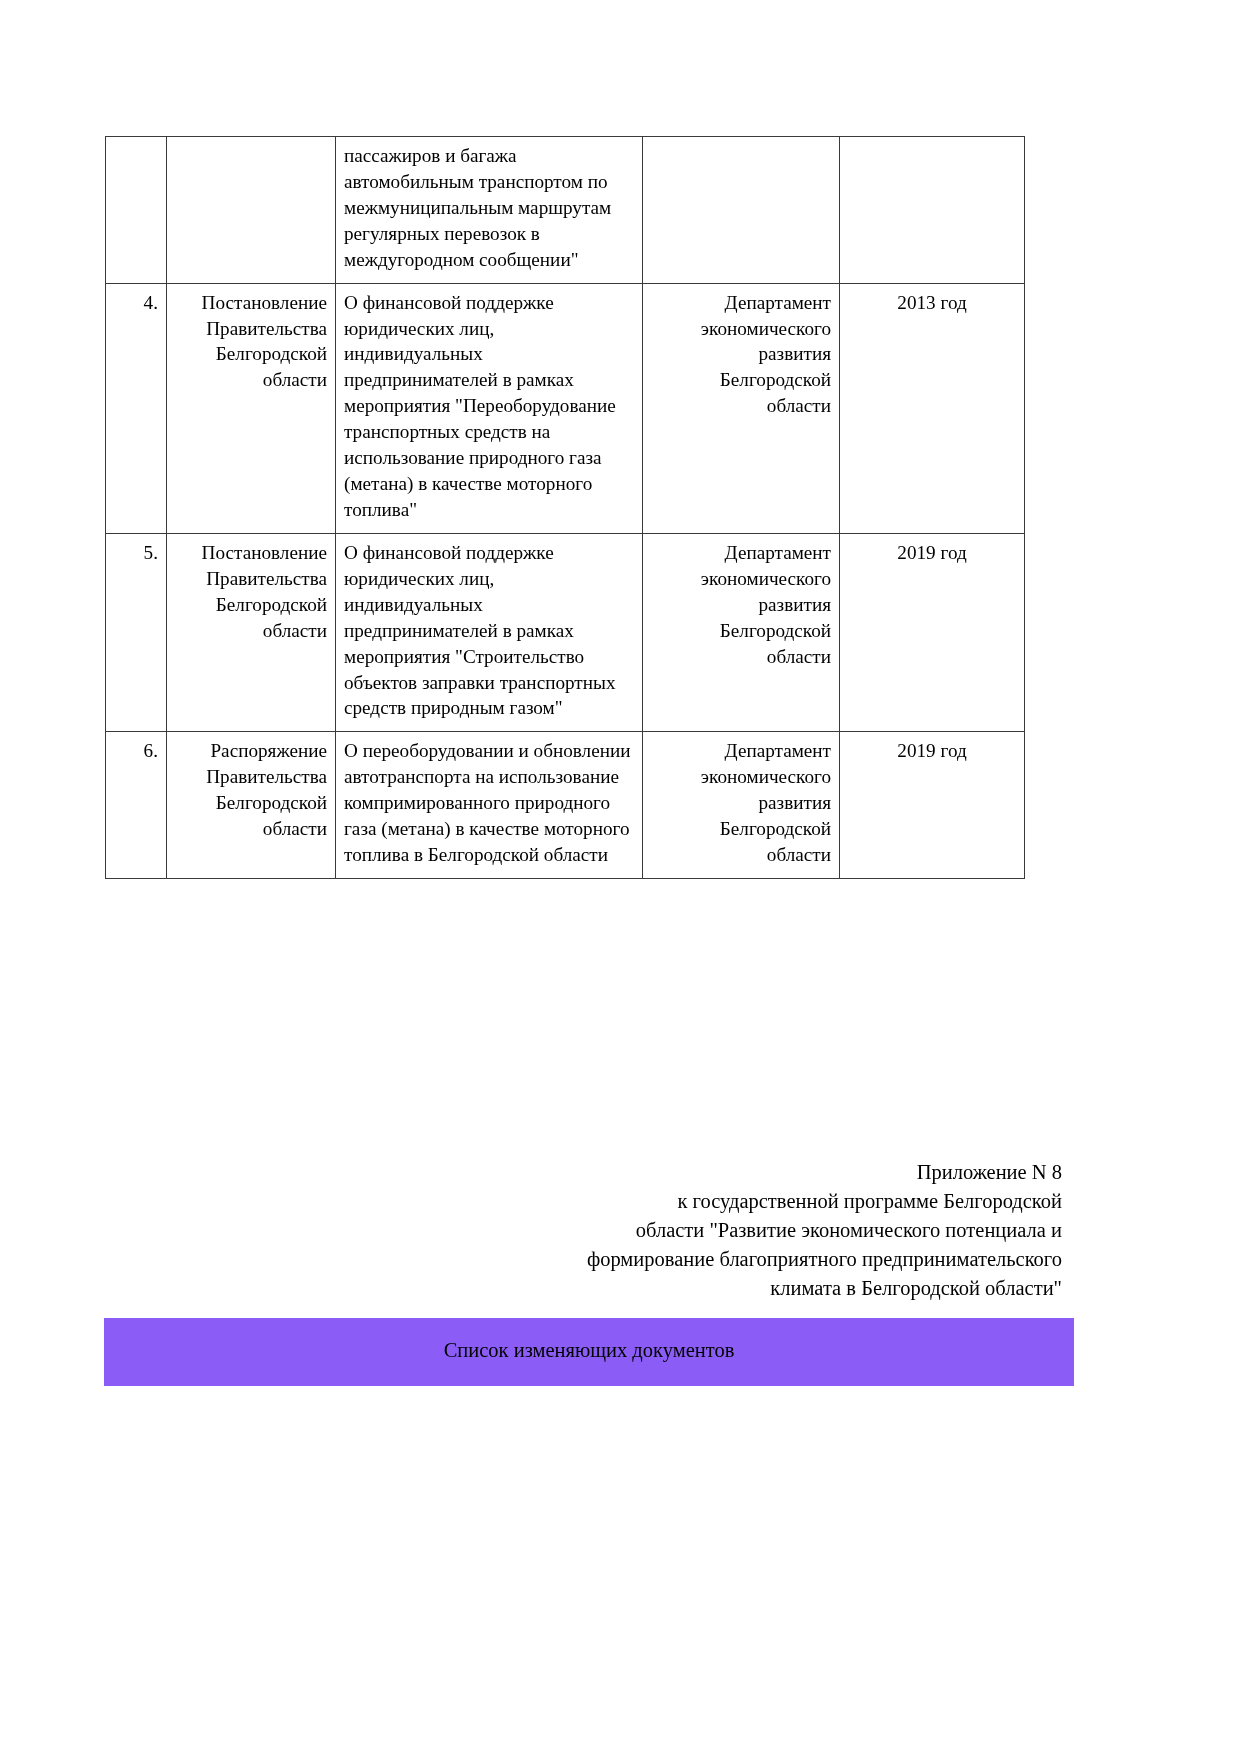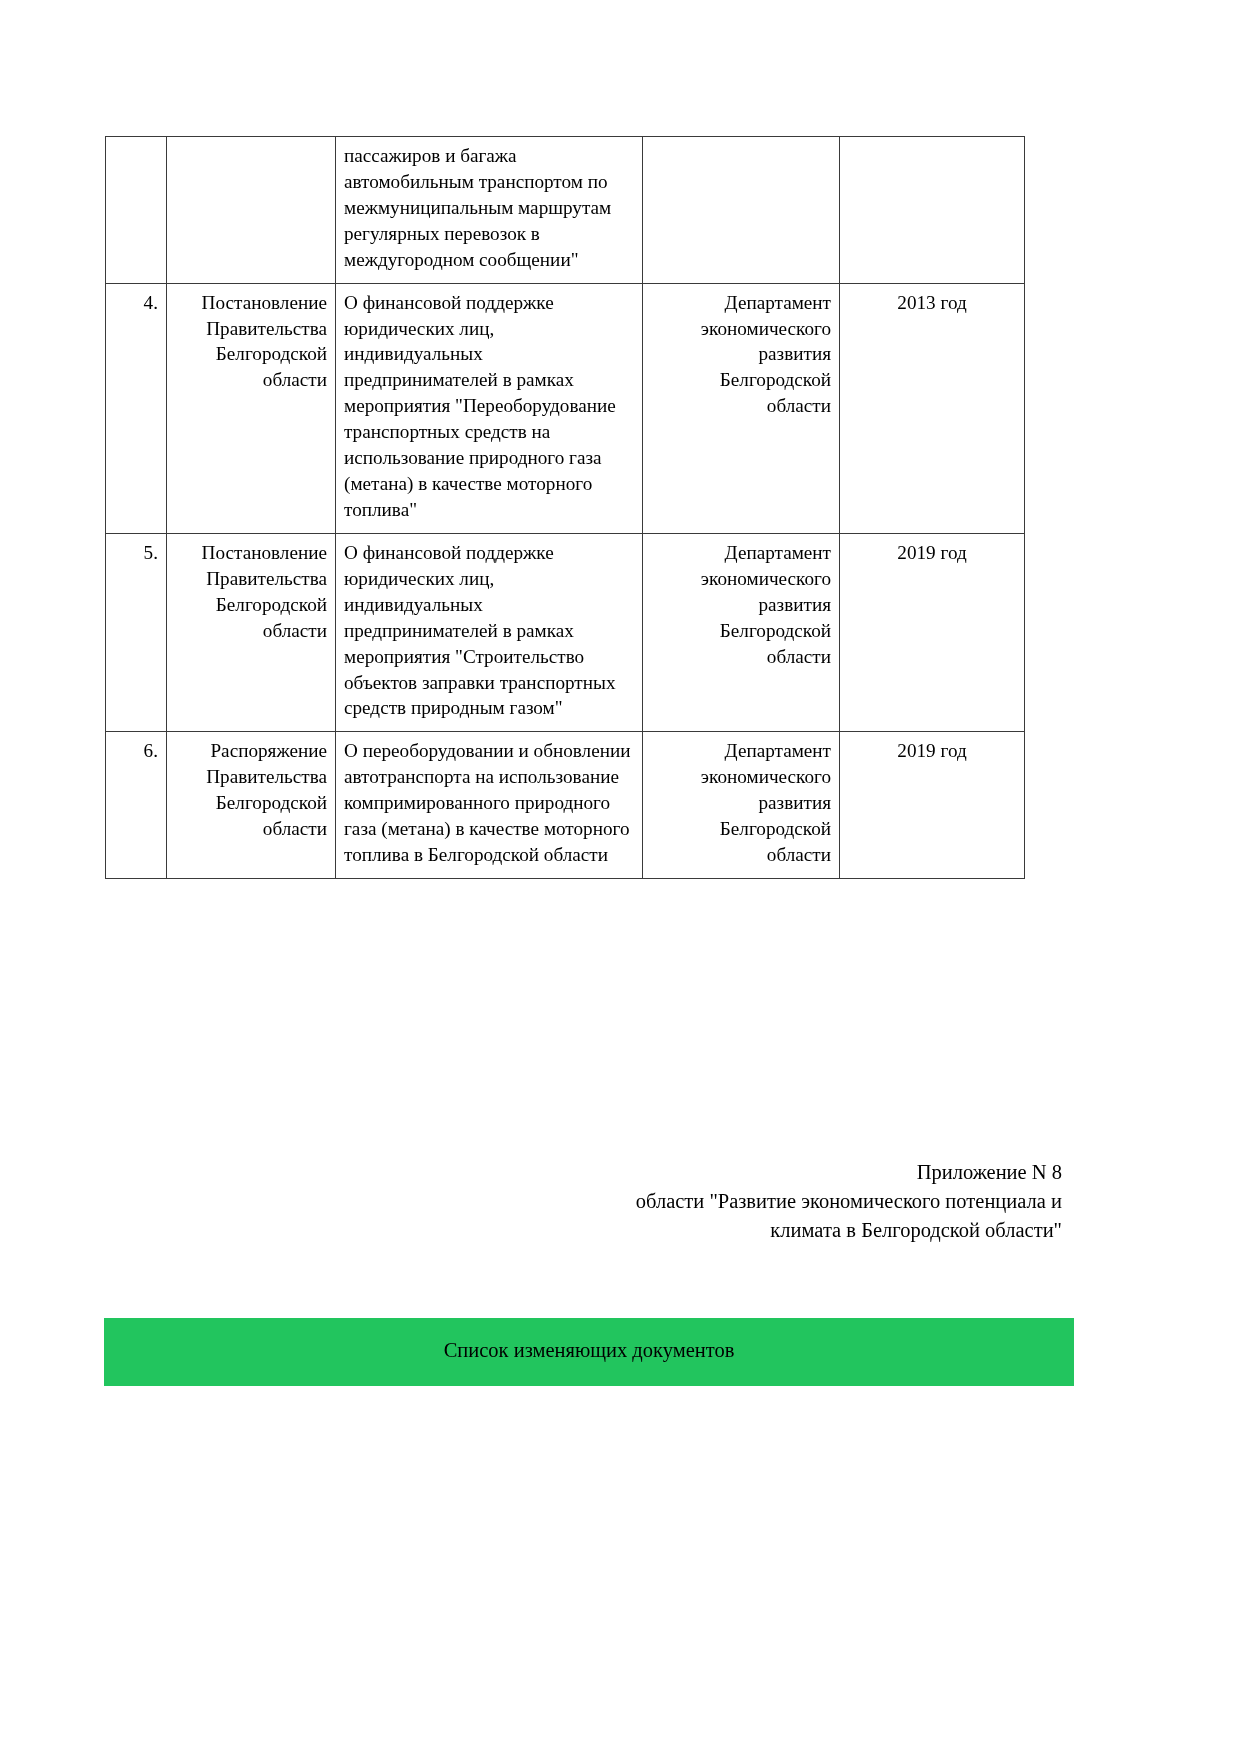--- a/index.html
+++ b/index.html
@@ -59,21 +59,21 @@
   }
   .appendix div { white-space: pre-wrap; }
 
   
   .note-box {
     position: absolute;
     left: 104px;
     top: 1318px;
     width: 950px;
     padding: 18px 10px 20px 10px;
-    background: #22c55e;
+    background: #8b5cf6;
     text-align: center;
     font-size: 20.5px;
     line-height: 1.45;
   }
   .note-box div { white-space: pre-wrap; }
 </style>
 </head>
 <body>
 
 <div class="page">
@@ -111,21 +111,23 @@
         <td class="col-name"><span class="cell-line">О переоборудовании и обновлении автотранспорта на использование компримированного природного газа (метана) в качестве моторного топлива в Белгородской области</span></td>
         <td class="col-org"><span class="cell-line">Департамент экономического развития Белгородской области</span></td>
         <td class="col-year"><span class="cell-line">2019 год</span></td>
       </tr>
 
     </tbody>
   </table>
 
   <div class="appendix">
     <div>Приложение N 8</div>
+    <div>к государственной программе Белгородской</div>
     <div>области "Развитие экономического потенциала и</div>
+    <div>формирование благоприятного предпринимательского</div>
     <div>климата в Белгородской области"</div>
   </div>
 
   <div class="note-box">
     <div>Список изменяющих документов</div>
   </div>
 
 </div>
 
 </body></html>

